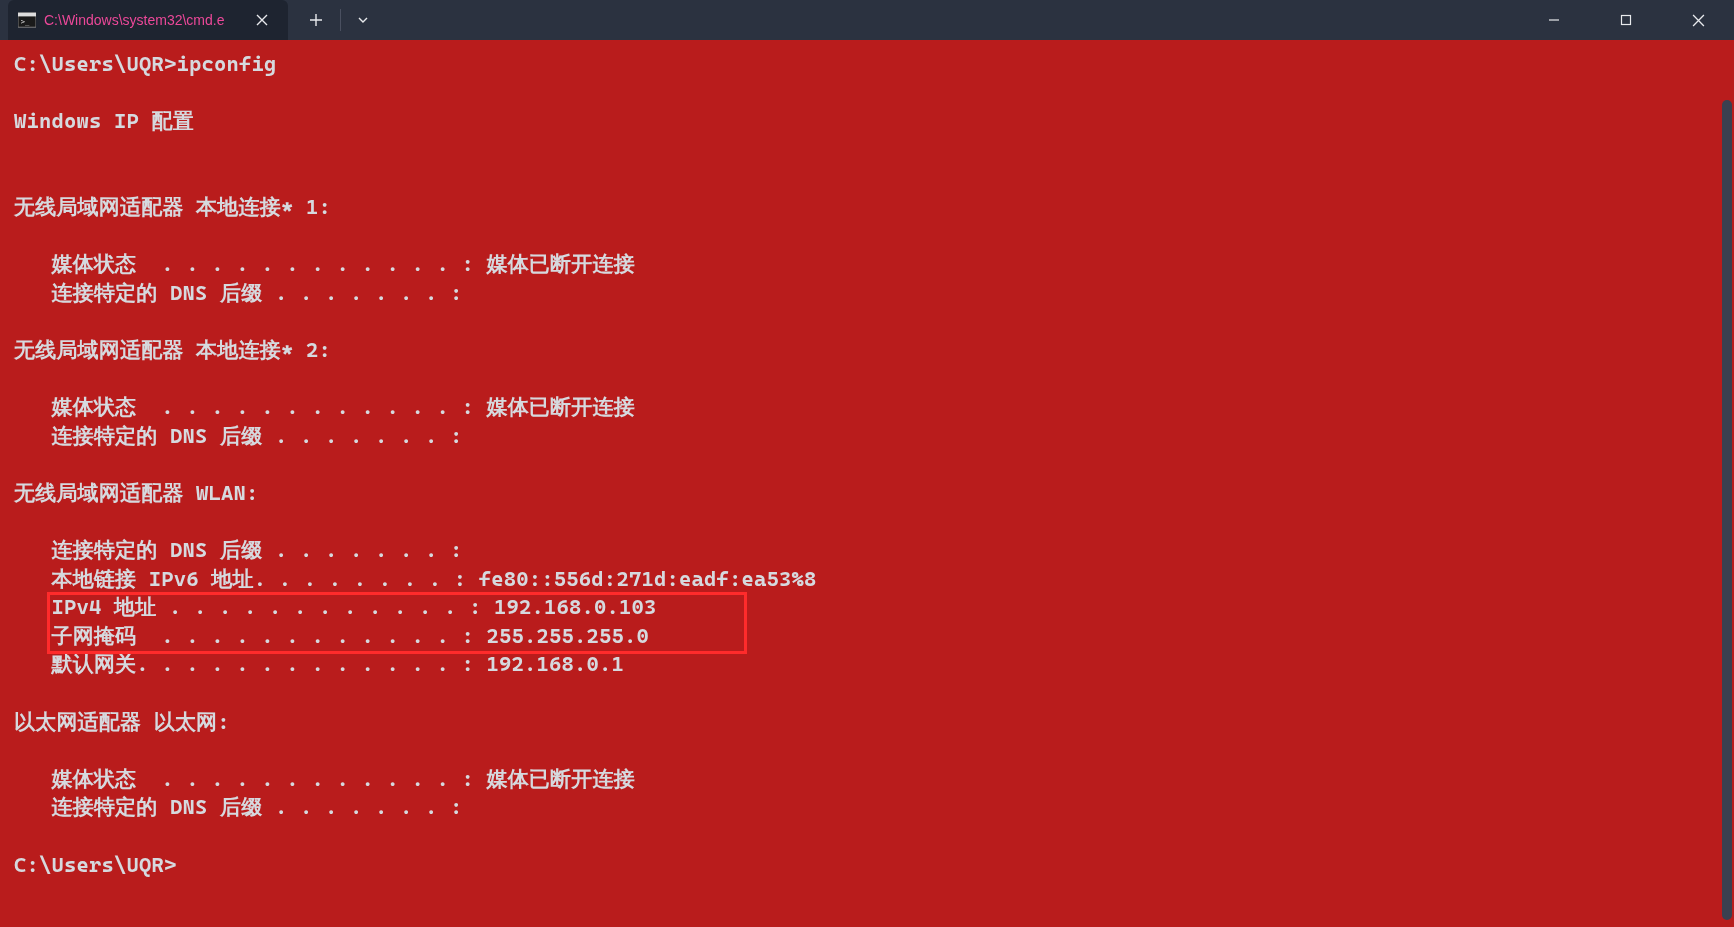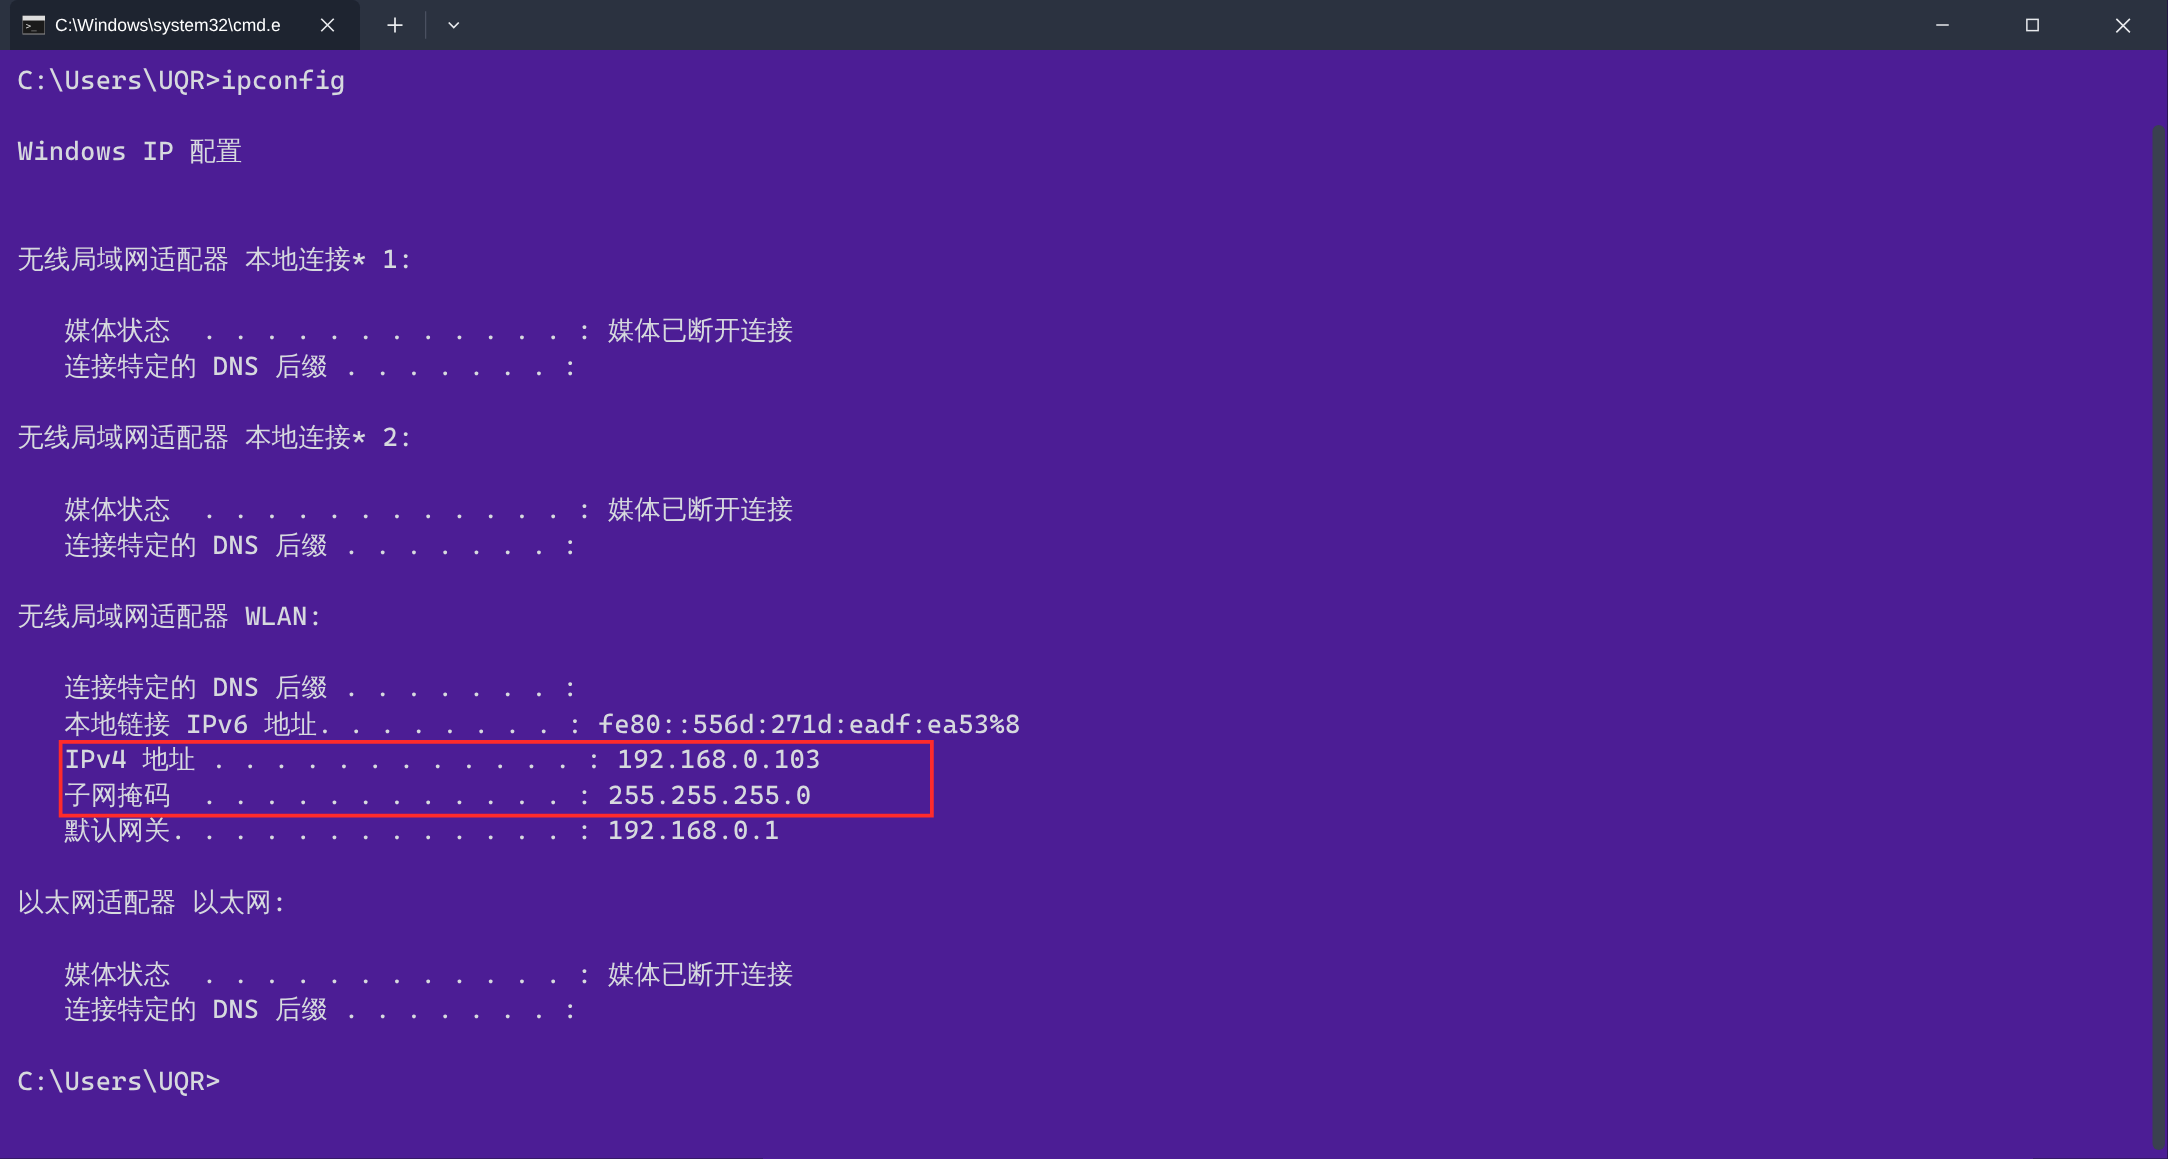--- a/index.html
+++ b/index.html
@@ -40,21 +40,21 @@
       min-width: 280px;
       max-width: 360px;
       margin-left: 8px;
     }
     .tab-icon {
       width: 18px;
       height: 16px;
       flex-shrink: 0;
     }
     .tab-title {
-      color: #ffffff;
+      color: #ec4899;
       font-size: 14px;
       white-space: nowrap;
       overflow: hidden;
       text-overflow: clip;
       flex: 1;
     }
     .tab-close {
       width: 28px;
       height: 28px;
       display: flex;
@@ -96,24 +96,25 @@
       width: 72px;
       height: 40px;
       display: flex;
       align-items: center;
       justify-content: center;
       color: #e8eaed;
       cursor: pointer;
     }
     .terminal-area {
       flex: 1;
-      background: #4c1d95;
+      background: #b91c1c;
       padding: 10px 14px;
       position: relative;
       overflow: hidden;
+      font-weight: bold;
     }
     .terminal-content {
       font-family: 'Cascadia Mono', 'Consolas', 'Courier New', monospace;
       font-size: 21px;
       line-height: 28.6px;
       color: #d6d9de;
       white-space: pre;
       letter-spacing: 0.2px;
     }
     .highlight-box {

